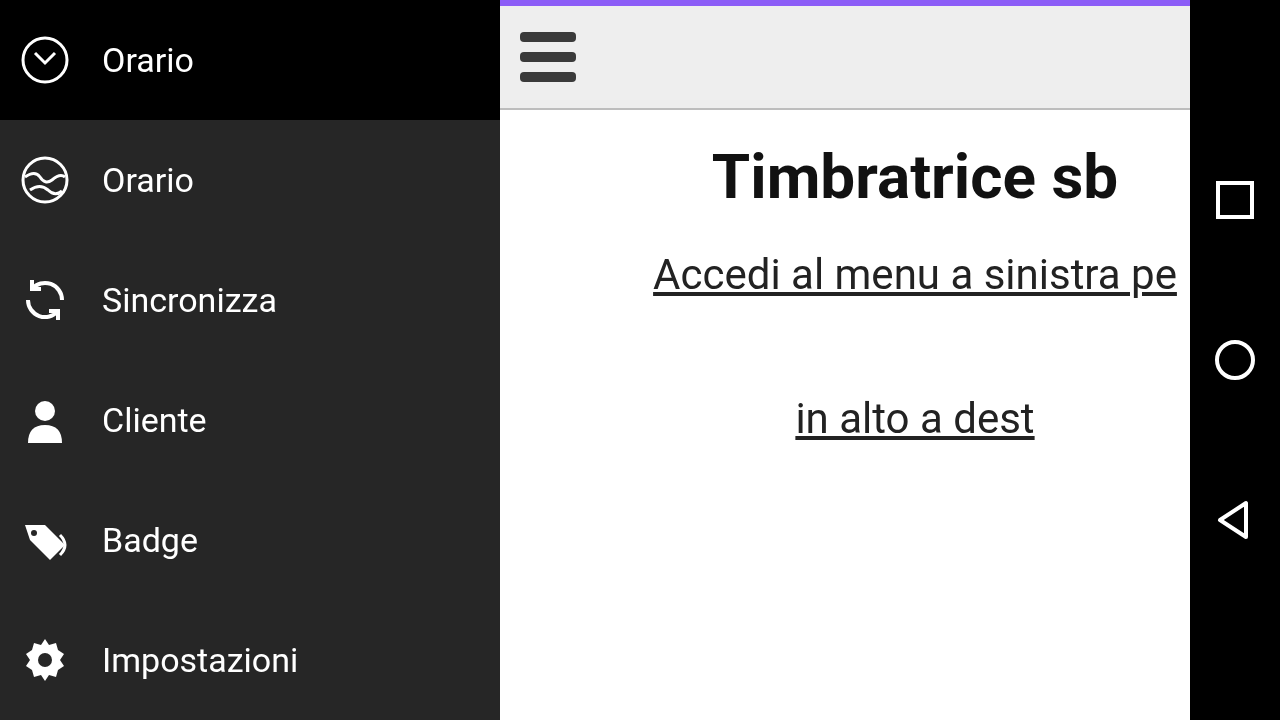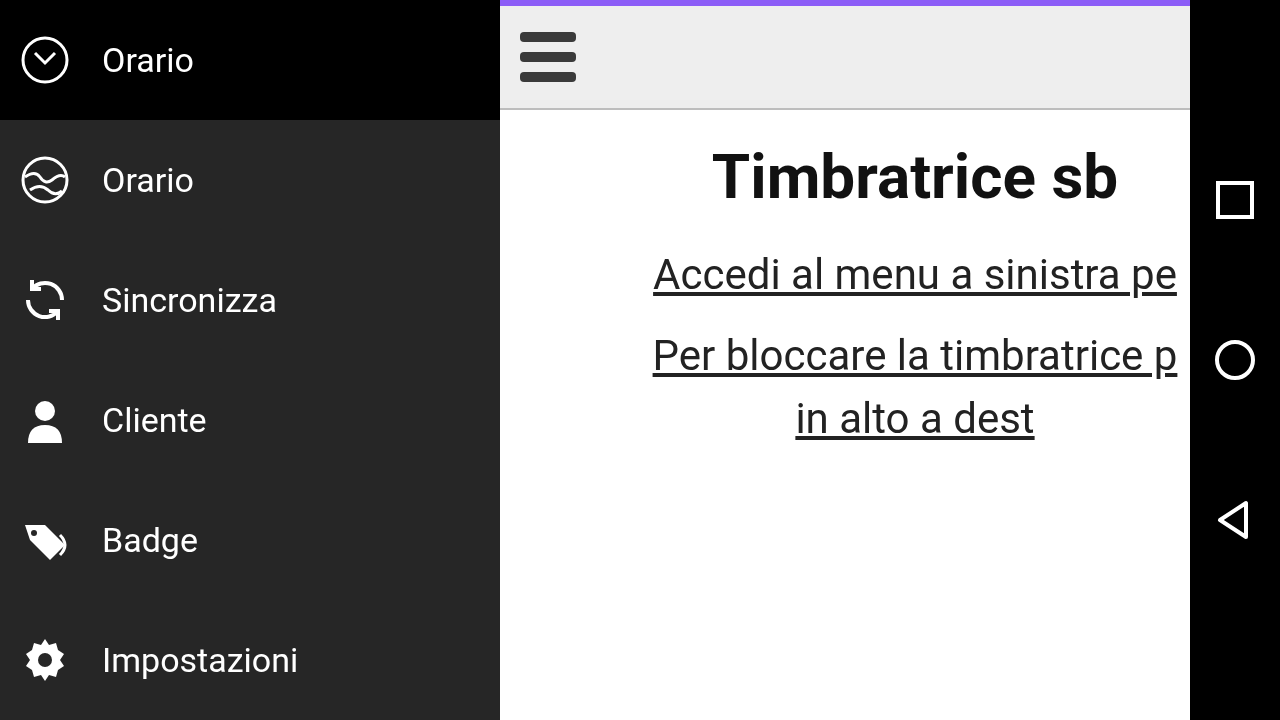--- a/index.html
+++ b/index.html
@@ -195,21 +195,21 @@
     <div class="hamburger">
       <span></span>
         <span></span>
         <span></span>
     </div>
   </div>
   <div class="content">
     <h1>Timbratrice sb</h1>
     <p>Accedi al menu a sinistra pe</p>
     <p>
-      <span>Per bloccare la timbratrice p</span><br>
+      <br>
       <span>in alto a dest</span>
     </p>
   </div>
 </div>
 
 <div class="navbar">
   <div class="nav-btn">
     <svg viewBox="0 0 46 46" fill="none" stroke="#fff" stroke-width="4">
       <rect x="6" y="6" width="34" height="34"></rect>
     </svg>

